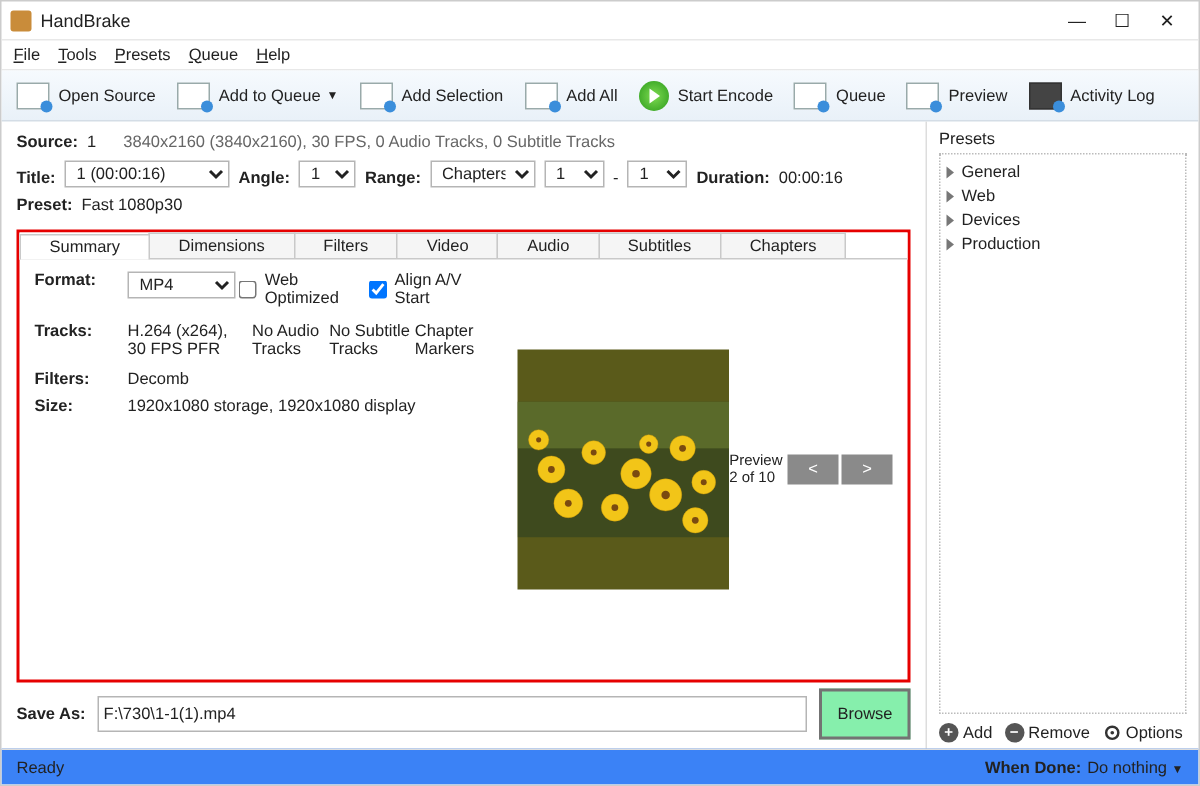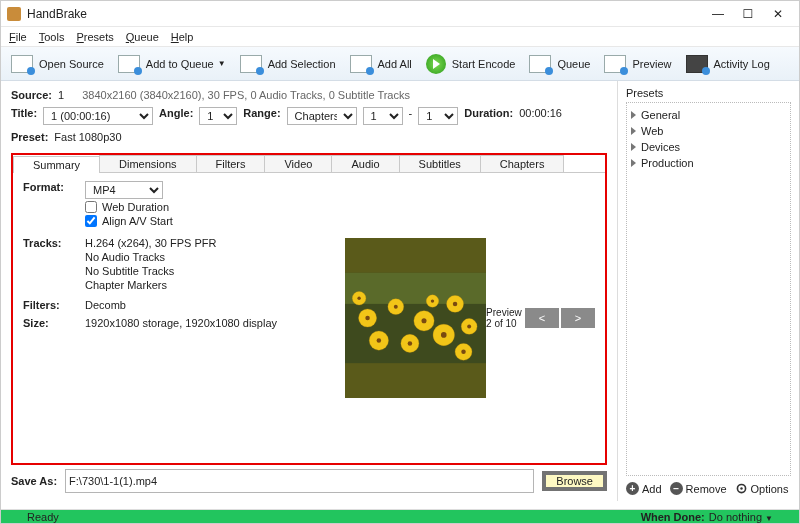--- a/index.html
+++ b/index.html
@@ -14,54 +14,54 @@
 .toolbar{height:34px;background:linear-gradient(#f6fafe,#e9f1f8);border-bottom:1px solid #d4dde6;display:flex;align-items:center;padding:0 6px;gap:6px}
 .tbtn{display:flex;align-items:center;gap:6px;padding:0 4px;cursor:default}
 .tbtn .ic{width:22px;height:18px;background:#fff;border:1px solid #9aa;position:relative}
 .tbtn .ic::after{content:"";position:absolute;right:-3px;bottom:-3px;width:8px;height:8px;border-radius:50%;background:#3b8edb}
 .tbtn.play .ic{border-radius:50%;background:radial-gradient(#7edb52,#2a9a1a);border:none;width:20px;height:20px}
 .tbtn.play .ic::after{content:"";position:absolute;left:7px;top:5px;border-left:7px solid #fff;border-top:5px solid transparent;border-bottom:5px solid transparent;background:none;width:0;height:0;border-radius:0}
 .tbtn.log .ic{background:#444;border-color:#333}
 .tbtn .dd{font-size:8px;margin-left:-2px}
 .body{display:flex;height:calc(100% - 26px - 20px - 34px - 22px)}
 .main{flex:1;padding:8px 10px 6px 10px;display:flex;flex-direction:column;min-width:0}
-.row{display:flex;align-items:flex-start;gap:6px;margin-bottom:6px}
+.row{display:flex;align-items:flex-end;gap:6px;margin-bottom:6px}
 .lbl{font-weight:700}
 select,input[type=text]{border:1px solid #b5b5b5;background:#fff;height:24px;padding:0 3px;font-size:11px}
 select{height:18px}
 .redbox{border:2px solid #e60000;flex:1;display:flex;flex-direction:column;min-height:0}
 .tabs{display:flex;background:#fff;border-bottom:1px solid #c9c9c9}
 .tab{padding:2px 19px;border:1px solid #c9c9c9;border-bottom:none;background:#f5f5f5;margin-right:-1px;cursor:default}
 .tab.active{background:#fff;position:relative;top:1px}
 .tabbody{flex:1;padding:8px 10px;display:flex;gap:18px;min-height:0}
 .left{flex:1}
 .frow{display:flex;margin-bottom:6px}
 .flbl{width:62px;font-weight:700}
-.fval{flex:1;display:flex;flex-direction:column;gap:2px}
+.fval{flex:1;display:flex;flex-direction:row;gap:2px}
 .cb{display:flex;align-items:center;gap:5px}
 .cb input{width:12px;height:12px}
 .preview{width:250px;display:flex;flex-direction:row;align-items:center}
 .pimg{width:250px;height:160px;background:#5a5a1a;position:relative;overflow:hidden}
 .pimg svg{width:100%;height:100%}
 .pcap{margin:4px 0;font-size:10px}
 .pnav{display:flex;gap:2px}
 .pnav button{width:34px;height:20px;background:#8a8a8a;color:#fff;border:none;cursor:default}
 .saveas{display:flex;align-items:center;gap:8px;padding:4px 0 2px 0}
 .saveas input{flex:1}
-.saveas button{height:20px;padding:0 10px;border:4px solid #737373;background:#fef9c3}
+.saveas button{height:34px;padding:0 10px;border:2px solid #737373;background:#86efac}
 .side{width:182px;border-left:1px solid #ddd;padding:6px 8px;display:flex;flex-direction:column}
 .side .hd{font-size:11px;margin-bottom:3px}
 .side .list{flex:1;border:1px dotted #bbb;padding:4px}
 .side .li{display:flex;align-items:center;gap:5px;padding:2px 0;cursor:default}
 .side .tri{display:inline-block;border-left:5px solid #777;border-top:4px solid transparent;border-bottom:4px solid transparent}
 .side .btns{display:flex;gap:8px;align-items:center;padding-top:6px}
 .side .ib{display:flex;align-items:center;gap:3px;cursor:default}
 .circ{width:13px;height:13px;border-radius:50%;background:#555;color:#fff;display:flex;align-items:center;justify-content:center;font-weight:700;font-size:10px}
 .gear{width:13px;height:13px}
-.status{position:absolute;left:0;right:0;bottom:0;height:14px;border-top:1px solid #ddd;background:#22c55e;display:flex;align-items:center;padding:0 26px}
+.status{position:absolute;left:0;right:0;bottom:0;height:24px;border-top:1px solid #ddd;background:#3b82f6;display:flex;align-items:center;padding:0 10px}
 .status .r{margin-left:auto;display:flex;align-items:center;gap:4px}
 .dd2{font-size:8px}
 </style>
 </head>
 <body>
 
 <div class="titlebar">
   <span class="ticon"></span>
   <span class="ttl">HandBrake</span>
   <span class="wbtn">—</span>
@@ -149,21 +149,21 @@
         <div class="tab">Chapters</div>
       </div>
       <div class="tabbody">
         <div class="left">
           <div class="frow">
             <div class="flbl">Format:</div>
             <div class="fval">
               <select style="width:78px"><option>MP4</option></select>
               <label class="cb">
                   <input type="checkbox" style="">
-                  <span>Web Duration</span>
+                  <span>Web Optimized</span>
                 </label>
               <label class="cb">
                   <input type="checkbox" checked="" style="">
                   <span>Align A/V Start</span>
                 </label>
             </div>
           </div>
           <div class="frow" style="margin-top:10px">
             <div class="flbl">Tracks:</div>
             <div class="fval">

